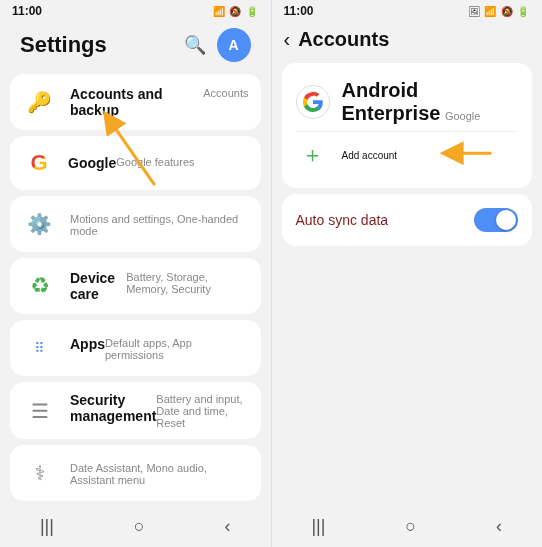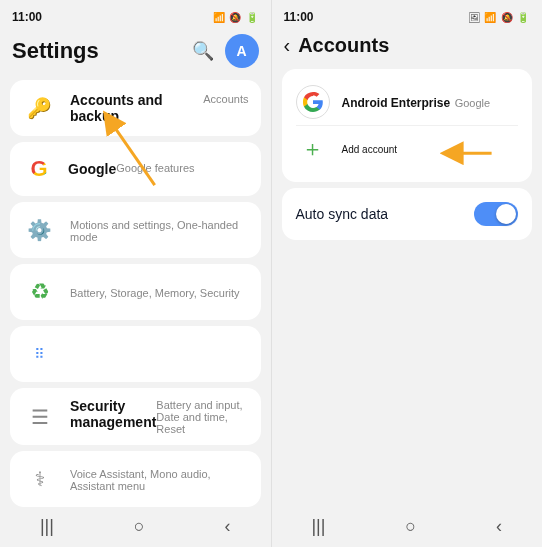--- a/index.html
+++ b/index.html
@@ -21,42 +21,42 @@
       position: relative;
     }
     .panel-left {
       border-right: 1px solid #e0e0e0;
     }
 
     .status-bar {
       display: flex;
       justify-content: space-between;
       align-items: center;
-      padding: 10px 12px 4px;
+      padding: 4px 12px 4px;
       background: #f2f2f2;
     }
     .status-time {
       font-size: 12px;
       font-weight: 600;
       color: #111;
     }
     .status-icons {
       display: flex;
       align-items: center;
       gap: 4px;
       font-size: 10px;
       color: #333;
     }
 
     
     .top-bar {
       display: flex;
       align-items: center;
       justify-content: space-between;
-      padding: 6px 12px 8px;
+      padding: 6px 20px 8px;
       background: #f2f2f2;
     }
     .top-bar-title {
       font-size: 22px;
       font-weight: 700;
       color: #111;
     }
     .top-bar-icons {
       display: flex;
       align-items: center;
@@ -188,21 +188,21 @@
       width: 34px;
       height: 34px;
       display: flex;
       align-items: center;
       justify-content: center;
       font-size: 22px;
       color: #4caf50;
       flex-shrink: 0;
     }
     .account-text .account-name {
-      font-size: 12px;
+      font-size: 20px;
       font-weight: 600;
       color: #111;
     }
     .account-text .account-sub {
       font-size: 11px;
       color: #888;
     }
     .add-account-label {
       font-size: 10px;
       font-weight: 500;
@@ -213,21 +213,21 @@
       background: #fff;
       border-radius: 14px;
       padding: 14px 14px;
       display: flex;
       align-items: center;
       justify-content: space-between;
     }
     .sync-label {
       font-size: 14px;
       font-weight: 500;
-      color: #0f172a;
+      color: #7f1d1d;
     }
     .toggle {
       width: 44px;
       height: 24px;
       background: #4e8ef7;
       border-radius: 12px;
       position: relative;
     }
     .toggle::after {
       content: '';
@@ -296,40 +296,45 @@
     <div class="settings-card">
       <div class="card-icon" style="color:#f5a623;">⚙️</div>
       <div class="card-text">
         <span class="card-subtitle">Motions and settings, One-handed mode</span>
       </div>
     </div>
 
     <div class="settings-card">
       <div class="card-icon" style="color:#4caf50;font-size:22px;">♻</div>
       <div class="card-text">
+        <span class="card-title">Device care</span>
         <span class="card-subtitle">Battery, Storage, Memory, Security</span>
       </div>
     </div>
 
     <div class="settings-card">
       <div class="card-icon" style="color:#4e8ef7;font-size:14px;letter-spacing:1px;">⠿</div>
+      <div class="card-text">
+        <span class="card-title">Apps</span>
+        <span class="card-subtitle">Default apps, App permissions</span>
+      </div>
     </div>
 
     <div class="settings-card">
       <div class="card-icon" style="color:#888;">☰</div>
       <div class="card-text">
         <span class="card-title">Security management</span>
         <span class="card-subtitle">Battery and input, Date and time, Reset</span>
       </div>
     </div>
 
     <div class="settings-card">
       <div class="card-icon" style="color:#888;font-size:20px;">⚕</div>
       <div class="card-text">
-        <span class="card-subtitle">Voice Assistant, Mono audio, Assistant menu</span>
+        <span class="card-subtitle">Date Assistant, Mono audio, Assistant menu</span>
       </div>
     </div>
 
   </div>
 
   <div class="bottom-nav">
     <span class="nav-btn">|||</span>
     <span class="nav-btn">○</span>
     <span class="nav-btn">‹</span>
   </div>

